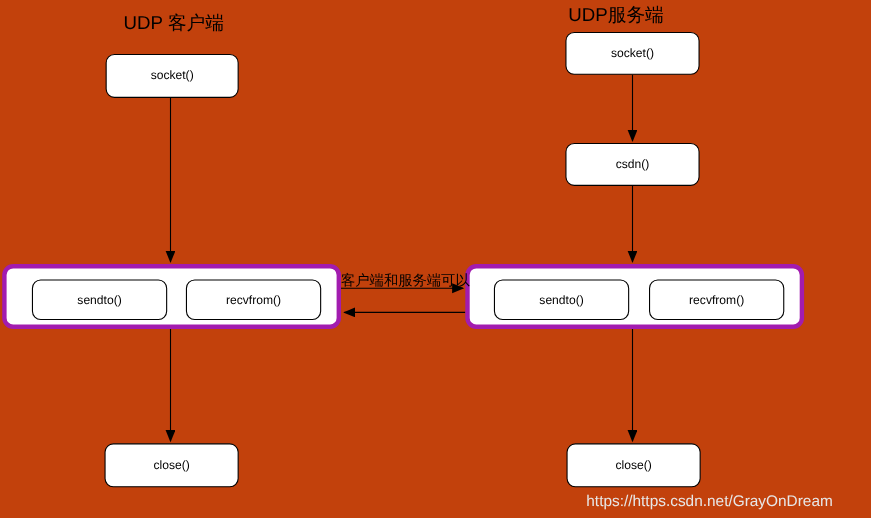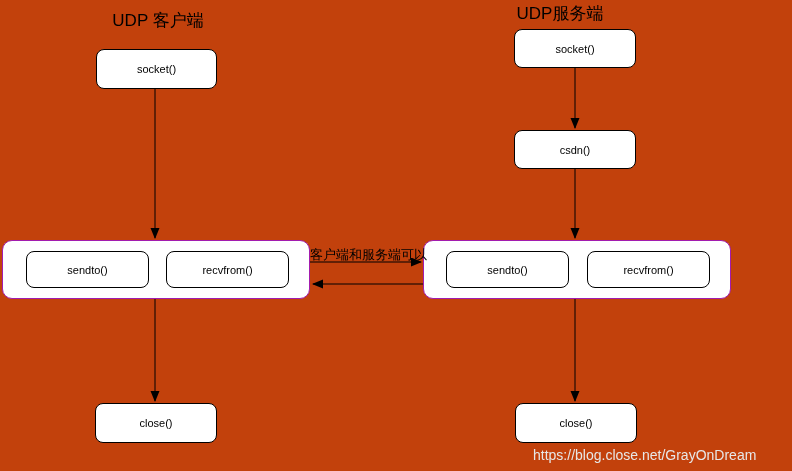--- a/index.html
+++ b/index.html
@@ -30,21 +30,21 @@
     background: #ffffff;
     display: flex;
     align-items: center;
     justify-content: center;
     font-size: 11px;
     color: #000000;
     white-space: nowrap;
   }
   .io-box {
     position: absolute;
-    border: 1px solid #a21caf;
+    border: 4px solid #a21caf;
     border-radius: 10px;
     background: #ffffff;
   }
   .io-box .node { border-radius: 8px; }
 
   
   .c-socket   { left: 96px;  top: 49px;  width: 121px; height: 40px; }
   .c-io       { left: 2px;   top: 240px; width: 308px; height: 59px; }
   .c-sendto   { left: 23px;  top: 10px;  width: 123px; height: 37px; }
   .c-recvfrom { left: 163px; top: 10px;  width: 123px; height: 37px; }
@@ -124,15 +124,15 @@
     <div class="node s-sendto">sendto()</div>
     <div class="node s-recvfrom">recvfrom()</div>
   </div>
 
   <div class="node s-close">close()</div>
 
   <div class="annotation">
     <div>客户端和服务端可以</div>
   </div>
 
-  <div class="watermark">https://blog.close.net/GrayOnDream</div>
+  <div class="watermark">https://https.csdn.net/GrayOnDream</div>
 
 </div>
 
 </body></html>

